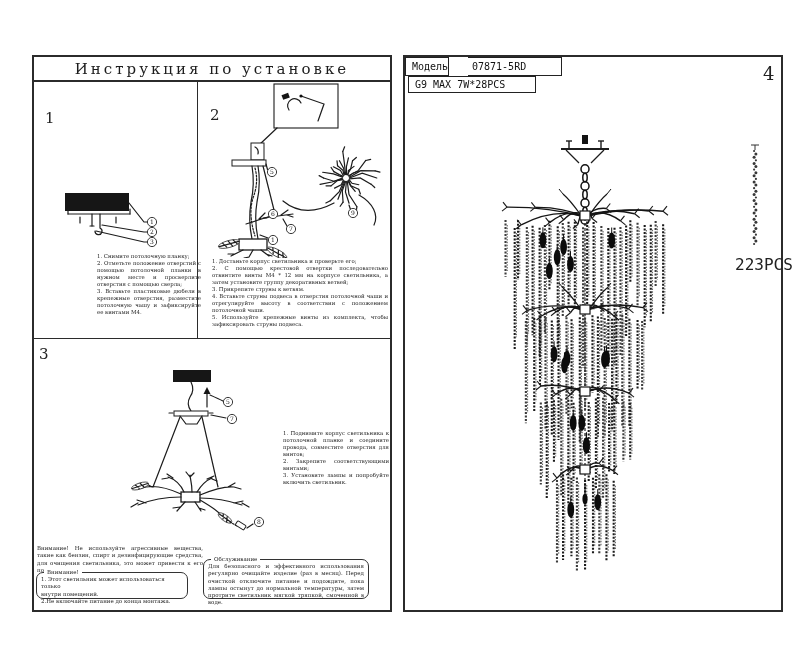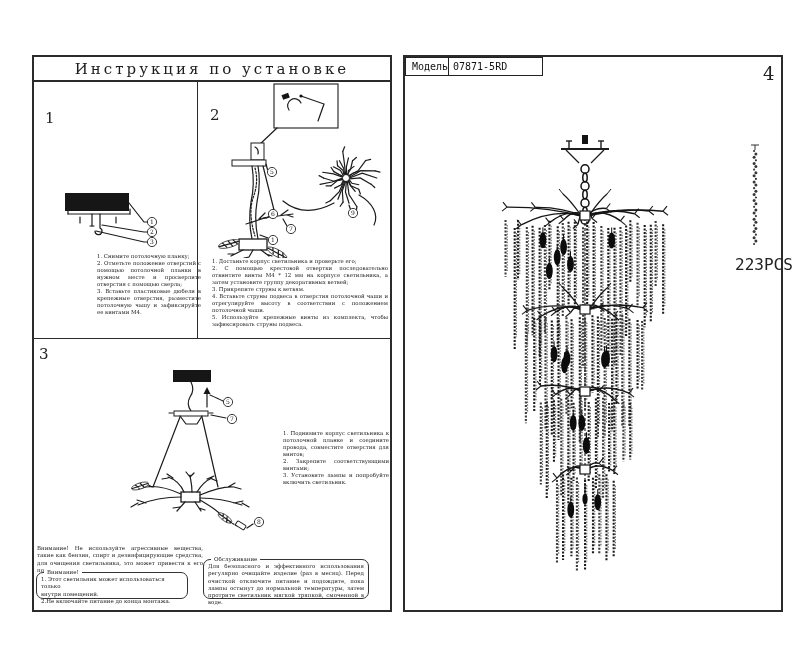--- a/index.html
+++ b/index.html
@@ -16,21 +16,21 @@
   .panel-num{font-size:15px;color:#222;}
   .steps{font-size:5.4px;line-height:1.3;white-space:pre-line;color:#222;text-align:justify;}
   .tinytext{font-size:5.5px;line-height:1.32;color:#222;text-align:justify;}
   .rbox{border:1px solid #333;border-radius:7px;box-sizing:border-box;padding:3px 4px 2px 4px;}
   .boxlabel{position:absolute;top:-4px;left:7px;background:#fff;padding:0 3px;
             font-size:5.5px;color:#222;}
   .mtable{font-family:"DejaVu Sans Mono",monospace;font-size:10px;color:#111;}
   .mrow1{display:flex;}
   .mcell{border:1px solid #222;box-sizing:border-box;height:19px;line-height:17px;}
   .mlabel{width:44px;text-align:right;}
-  .mvalue{width:94px;padding-left:4px;border-left:none;}
+  .mvalue{width:94px;padding-left:4px;border-left:none;margin-left:19px;}
   .mrow2{border:1px solid #222;box-sizing:border-box;width:128px;height:17px;line-height:15px;
          margin-left:3px;padding-left:6px;}
   .pagenum{font-size:18px;color:#222;}
   .pcslabel{font-family:"DejaVu Sans Mono",monospace;font-size:16px;color:#222;}
   .ill line,.ill path,.ill polyline{stroke:#1c1c1c;stroke-width:1.2;fill:none;stroke-linecap:round;}
   .ill .blk{fill:#161616;stroke:none;}
   .ill .wht{fill:#ffffff;stroke:#1c1c1c;}
   .callout{fill:#fff;stroke:#222;stroke-width:0.9;}
   .cnum{font-family:"DejaVu Serif",serif;font-size:6px;text-anchor:middle;fill:#111;stroke:none;}
   svg{display:block;}
@@ -232,20 +232,21 @@
     <div class="tinytext">Для безопасного и эффективного использования регулярно очищайте изделие (раз в месяц). Перед очисткой отключите питание и подождите, пока лампы остынут до нормальной температуры, затем протрите светильник мягкой тряпкой, смоченной в воде.</div>
   </div>
 </div>
 
 <div class="page" id="right-page">
   <div class="abs mtable" style="left:0;top:0;">
     <div class="mrow1">
       <div class="mcell mlabel">Модель</div>
       <div class="mcell mvalue">07871-5RD</div>
     </div>
+    <div class="mrow2">G9  MAX 7W*28PCS</div>
   </div>
 
   <div class="abs pagenum" style="left:358px;top:6px;">4</div>
 
   <svg class="abs" id="chand" style="left:55px;top:61px;" width="260" height="470" viewBox="0 0 260 470">
       <line x1="101" y1="31" x2="149" y2="31" stroke="#1c1c1c" stroke-width="2"></line>
       <line x1="109" y1="23" x2="109" y2="31" stroke="#1c1c1c" stroke-width="1.4"></line>
       <line x1="106" y1="23" x2="112" y2="23" stroke="#1c1c1c" stroke-width="1.4"></line>
       <line x1="141" y1="23" x2="141" y2="31" stroke="#1c1c1c" stroke-width="1.4"></line>
       <line x1="138" y1="23" x2="144" y2="23" stroke="#1c1c1c" stroke-width="1.4"></line>

